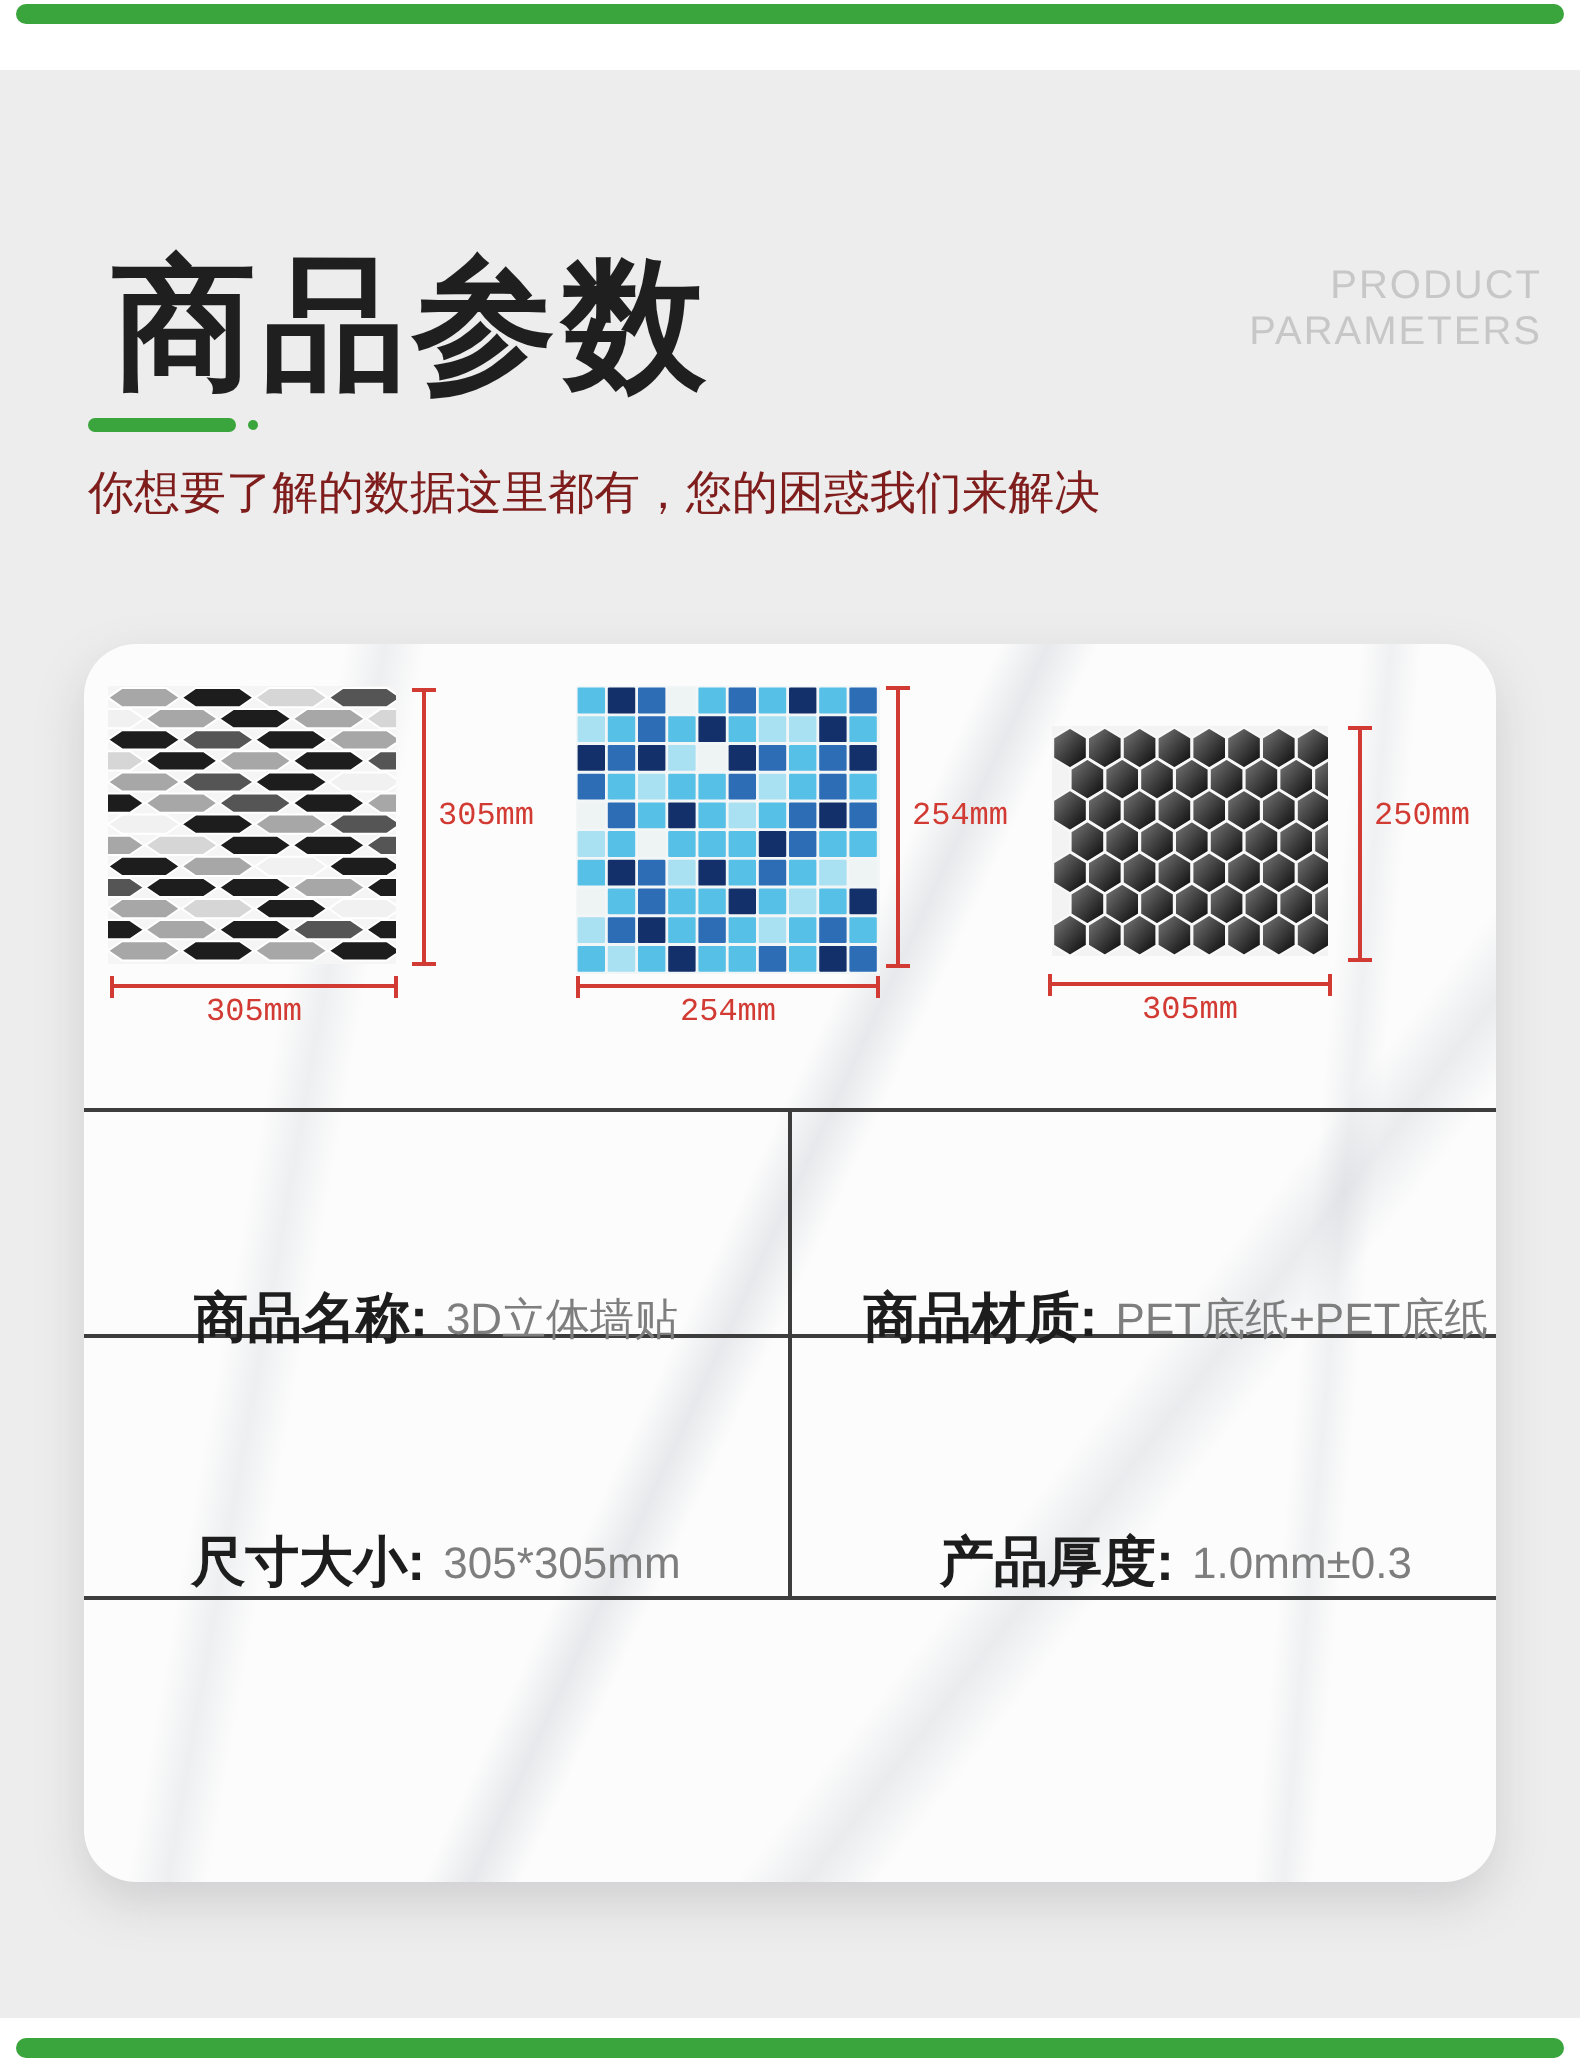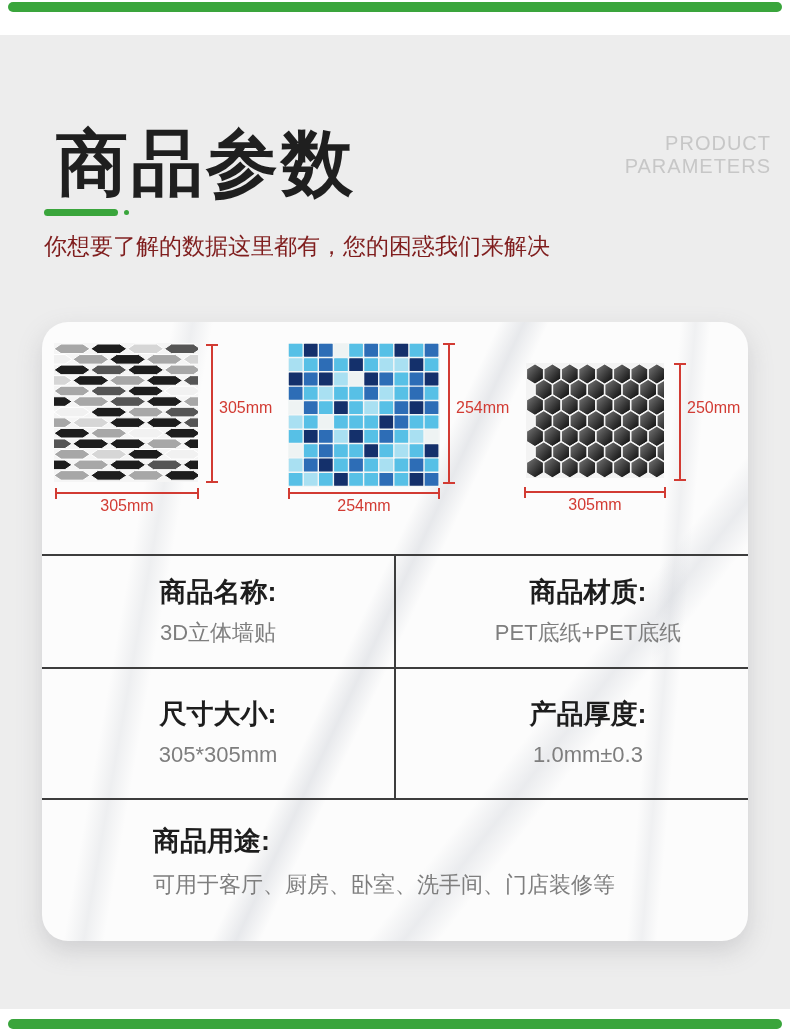--- a/index.html
+++ b/index.html
@@ -43,35 +43,35 @@
   .dim-v::before{top:0;} .dim-v::after{bottom:0;}
   .dim-h{position:absolute;height:2px;}
   .dim-h::before,.dim-h::after{content:"";position:absolute;top:-4.5px;width:2px;height:11px;background:inherit;}
   .dim-h::before{left:0;} .dim-h::after{right:0;}
   .v1{left:169px;top:22px;height:139px;}
   .v2{left:406px;top:21px;height:141px;}
   .v3{left:637px;top:41px;height:118px;}
   .h1{left:13px;top:170px;width:144px;}
   .h2{left:246px;top:170px;width:152px;}
   .h3{left:482px;top:169px;width:142px;}
-  .dim-label{position:absolute;font-size:16px;line-height:18px;font-weight:400;}
+  .dim-label{position:absolute;font-size:16px;line-height:18px;font-weight:400;font-family:Liberation Mono, monospace;}
   .vl1{left:177px;top:77px;}
   .vl2{left:414px;top:77px;}
   .vl3{left:645px;top:77px;}
   .hl1{left:13px;top:175px;width:144px;text-align:center;}
   .hl2{left:246px;top:175px;width:152px;text-align:center;}
   .hl3{left:482px;top:174px;width:142px;text-align:center;}
 
   
   .tline{position:absolute;left:0;width:706px;height:1.8px;background:#3d3d3d;}
   .t1{top:232px;} .t2{top:345px;} .t3{top:476px;}
   .tline-v{position:absolute;left:352px;top:232px;width:1.8px;height:244px;background:#3d3d3d;}
 
-  .cell{position:absolute;display:flex;flex-direction:column;align-items:center;
-        justify-content:center;gap:9px;}
+  .cell{position:absolute;display:flex;flex-direction:row;align-items:center;
+        justify-content:center;gap:9px;margin-top:48px;}
   .r1{top:234px;height:111px;} .r2{top:347px;height:129px;}
   .c1{left:0;width:352px;} .c2{left:354px;width:384px;}
   .cell-label{font-size:27px;line-height:1.25;font-weight:700;color:#1d1d1d;}
   .cell-value{font-size:22px;line-height:1.25;color:#7e7e7e;}
   .r3{top:478px;left:0;width:706px;height:141px;align-items:flex-start;
       justify-content:flex-start;padding:25px 0 0 111px;box-sizing:border-box;gap:12px;}
 </style>
 </head>
 <body>
 
@@ -367,22 +367,18 @@
       <div class="cell-value">PET底纸+PET底纸</div>
     </div>
     <div class="cell r2 c1">
       <div class="cell-label">尺寸大小:</div>
       <div class="cell-value">305*305mm</div>
     </div>
     <div class="cell r2 c2">
       <div class="cell-label">产品厚度:</div>
       <div class="cell-value">1.0mm±0.3</div>
     </div>
-    <div class="cell r3">
-      <div class="cell-label">商品用途:</div>
-      <div class="cell-value">可用于客厅、厨房、卧室、洗手间、门店装修等</div>
-    </div>
 
   </div>
 
   <div class="green-bar bottom" style="background: rgb(58, 165, 60);"></div>
 
 </div>
 
 </body></html>

